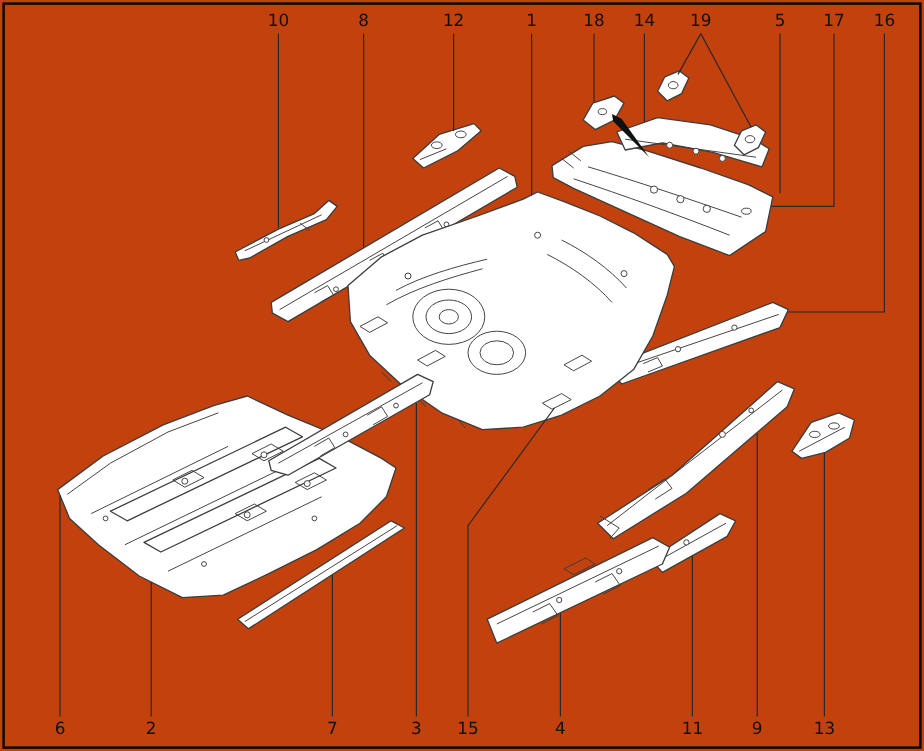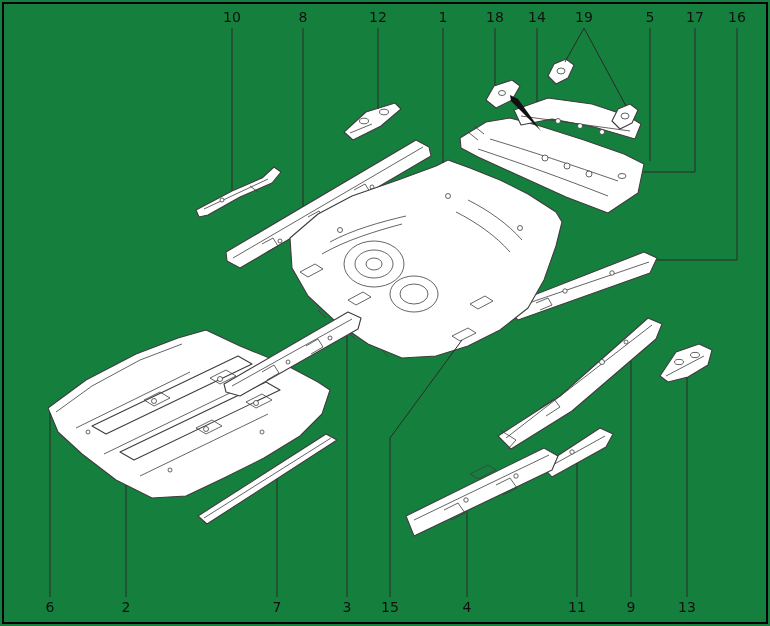--- a/index.html
+++ b/index.html
@@ -1,16 +1,16 @@
 <!DOCTYPE html>
 <html><head>
 <meta charset="utf-8">
 <style>
   html,body{margin:0;padding:0;background:#ffffff;}
-  .stage{width:770px;height:626px;position:relative;background:#15803d;overflow:hidden;}
+  .stage{width:770px;height:626px;position:relative;background:#c2410c;overflow:hidden;}
   svg{display:block;}
   .frame{fill:none;stroke:#000000;stroke-width:2;}
   .part{fill:#ffffff;stroke:#3d3d3d;stroke-width:1.1;stroke-linejoin:round;}
   .detail{fill:none;stroke:#3d3d3d;stroke-width:0.8;stroke-linejoin:round;}
   .hole{fill:#ffffff;stroke:#3d3d3d;stroke-width:0.8;}
   .solid{fill:#101010;stroke:none;}
   .leader{fill:none;stroke:#2a2a2a;stroke-width:1;}
   .callout{font-family:"DejaVu Sans",sans-serif;font-size:14px;fill:#111111;text-anchor:middle;}
 </style>
 </head>

